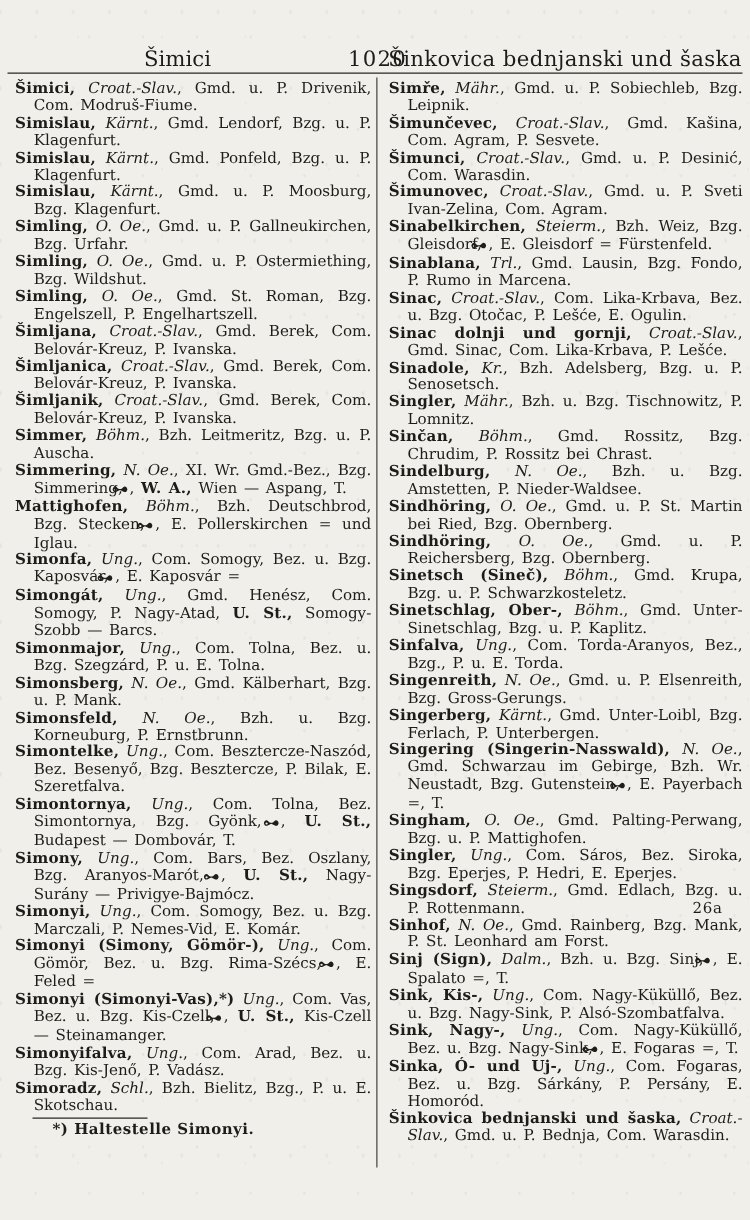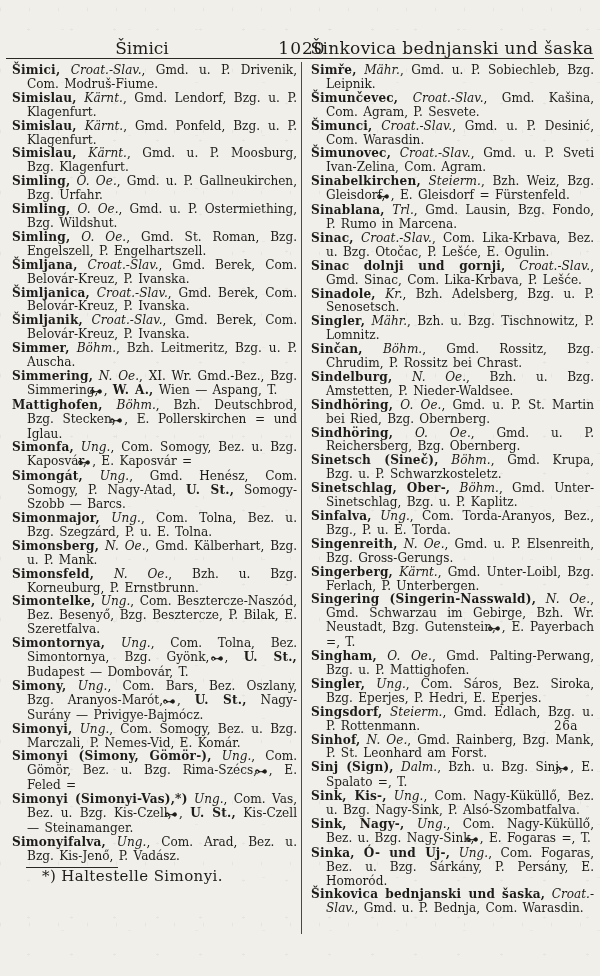--- a/index.html
+++ b/index.html
@@ -30,21 +30,21 @@
     text-align:justify;word-spacing:1.5px;
     padding-left:15px;text-indent:-15px;
   }
   .seg-b{font-weight:bold;letter-spacing:0.2px;}
   .seg-i{font-style:italic;}
   .seg-r{}
   .seg-mk{position:absolute;right:16px;bottom:0;font-size:12px;letter-spacing:0.5px;}
   .posthorn{display:inline-block;vertical-align:-1px;}
   .footnote-block{margin-top:3px;}
   .footnote-rule{width:92px;border-top:1.3px solid #2a2824;margin:0 0 2px 14px;}
-  .footnote-text{font-size:15px;font-weight:normal;letter-spacing:0.4px;margin:0 0 0 30px;line-height:13px;}
+  .footnote-text{font-size:12px;font-weight:bold;letter-spacing:0.4px;margin:0 0 0 30px;line-height:13px;}
 </style>
 </head>
 <body>
 
 <div class="running-head rh-left">Šimici</div>
 <div class="running-head rh-num">1020</div>
 <div class="running-head rh-right">Šinkovica bednjanski und šaska</div>
 <div class="head-rule"></div>
 <div class="col-divider"></div>
 
@@ -81,20 +81,21 @@
           <path d="M1.1 5.6 C1.4 3.2 3.4 2.6 4.6 4.0 C5.3 4.8 6.2 5.2 7.0 5.2 C7.8 5.2 8.7 4.8 9.4 4.0 C10.6 2.6 12.6 3.2 12.9 5.6 C12.6 7.6 10.8 8.2 9.5 7.1 L7.0 5.9 L4.5 7.1 C3.2 8.2 1.4 7.6 1.1 5.6 Z M3.2 4.9 a0.9 0.9 0 1 0 0.1 0 Z" fill="#201e1b"></path>
         </svg></span><span class="seg-r">, </span><span class="seg-b">U. St.,</span><span class="seg-r"> Nagy-Surány — Privigye-Bajmócz.</span></p>
     <p class="entry"><span class="seg-b">Simonyi,</span><span class="seg-i"> Ung.</span><span class="seg-r">, Com. Somogy, Bez. u. Bzg. Marczali, P. Nemes-Vid, E. Komár.</span></p>
     <p class="entry"><span class="seg-b">Simonyi (Simony, Gömör-),</span><span class="seg-i"> Ung.</span><span class="seg-r">, Com. Gömör, Bez. u. Bzg. Rima-Szécs, </span><span class="posthorn"><svg width="14" height="9" viewBox="0 0 14 9" aria-hidden="true">
           <path d="M1.1 5.6 C1.4 3.2 3.4 2.6 4.6 4.0 C5.3 4.8 6.2 5.2 7.0 5.2 C7.8 5.2 8.7 4.8 9.4 4.0 C10.6 2.6 12.6 3.2 12.9 5.6 C12.6 7.6 10.8 8.2 9.5 7.1 L7.0 5.9 L4.5 7.1 C3.2 8.2 1.4 7.6 1.1 5.6 Z M3.2 4.9 a0.9 0.9 0 1 0 0.1 0 Z" fill="#201e1b"></path>
         </svg></span><span class="seg-r">, E. Feled =</span></p>
     <p class="entry"><span class="seg-b">Simonyi (Simonyi-Vas),*)</span><span class="seg-i"> Ung.</span><span class="seg-r">, Com. Vas, Bez. u. Bzg. Kis-Czell, </span><span class="posthorn"><svg width="14" height="9" viewBox="0 0 14 9" aria-hidden="true">
           <path d="M1.1 5.6 C1.4 3.2 3.4 2.6 4.6 4.0 C5.3 4.8 6.2 5.2 7.0 5.2 C7.8 5.2 8.7 4.8 9.4 4.0 C10.6 2.6 12.6 3.2 12.9 5.6 C12.6 7.6 10.8 8.2 9.5 7.1 L7.0 5.9 L4.5 7.1 C3.2 8.2 1.4 7.6 1.1 5.6 Z M3.2 4.9 a0.9 0.9 0 1 0 0.1 0 Z" fill="#201e1b"></path>
         </svg></span><span class="seg-r">, </span><span class="seg-b">U. St.,</span><span class="seg-r"> Kis-Czell — Steinamanger.</span></p>
     <p class="entry"><span class="seg-b">Simonyifalva,</span><span class="seg-i"> Ung.</span><span class="seg-r">, Com. Arad, Bez. u. Bzg. Kis-Jenő, P. Vadász.</span></p>
+    <p class="entry"><span class="seg-b">Simoradz,</span><span class="seg-i"> Schl.</span><span class="seg-r">, Bzh. Bielitz, Bzg., P. u. E. Skotschau.</span></p>
     <div class="footnote-block">
       <div class="footnote-rule"></div>
       <p class="footnote-text">*) Haltestelle Simonyi.</p>
     </div>
   </div>
 <div class="column right">
     <p class="entry"><span class="seg-b">Simře,</span><span class="seg-i"> Mähr.</span><span class="seg-r">, Gmd. u. P. Sobiechleb, Bzg. Leipnik.</span></p>
     <p class="entry"><span class="seg-b">Šimunčevec,</span><span class="seg-i"> Croat.-Slav.</span><span class="seg-r">, Gmd. Kašina, Com. Agram, P. Sesvete.</span></p>
     <p class="entry"><span class="seg-b">Šimunci,</span><span class="seg-i"> Croat.-Slav.</span><span class="seg-r">, Gmd. u. P. Desinić, Com. Warasdin.</span></p>
     <p class="entry"><span class="seg-b">Šimunovec,</span><span class="seg-i"> Croat.-Slav.</span><span class="seg-r">, Gmd. u. P. Sveti Ivan-Zelina, Com. Agram.</span></p>

